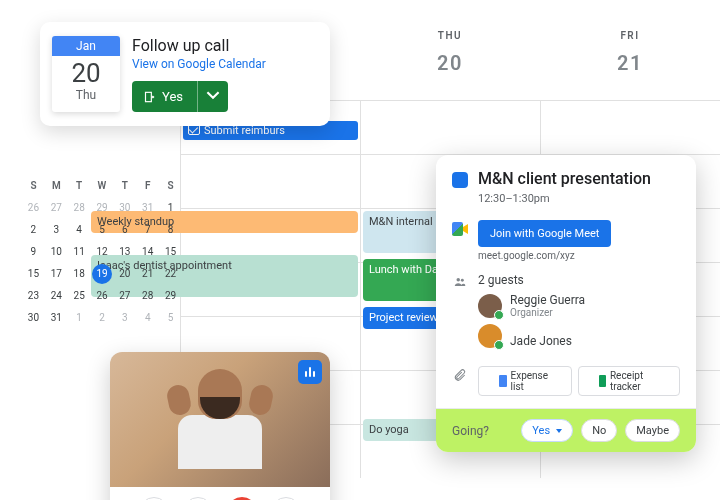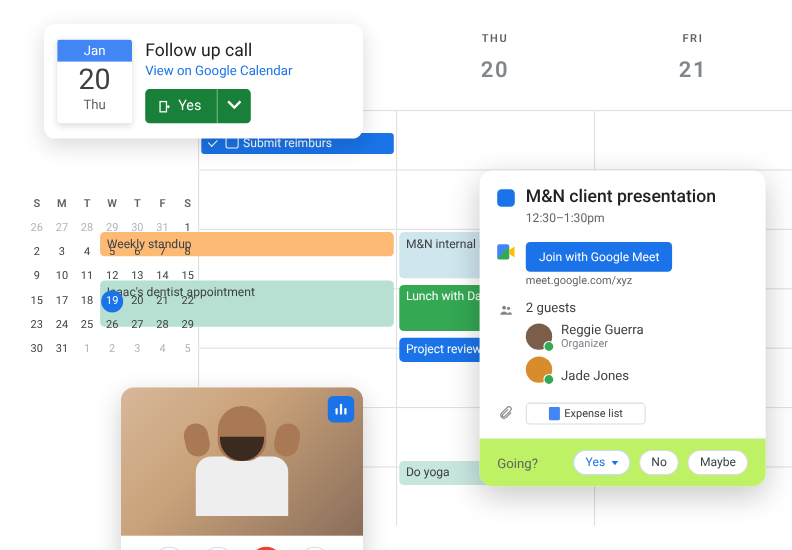--- a/index.html
+++ b/index.html
@@ -11,21 +11,21 @@
 .days{display:flex}
 .day{flex:1;text-align:center;font-size:10px;letter-spacing:1.5px;color:#5f6368;font-weight:600}
 .day.selected .dow{color:#1a73e8}
 .day .num{font-size:20px;color:#80868b;margin-top:4px;display:inline-block;width:36px;height:36px;line-height:36px;border-radius:50%}
 .day.selected .num{background:#1a73e8;color:#fff}
 .rows{position:absolute;left:0;right:0;top:70px;bottom:0}
 .row{height:54px;border-top:1px solid #e0e0e0;display:flex}
 .cell{flex:1;border-left:1px solid #e0e0e0;position:relative}
 .chip{position:absolute;left:2px;right:2px;top:2px;border-radius:4px;padding:4px 6px;font-size:11px;line-height:1.25;color:#3c4043;overflow:hidden}
 .chip.blue{background:#fdba74}
-.chip.bluebar{background:#1a73e8;color:#fff;border-radius:3px;padding:2px 22px;font-size:11px}
+.chip.bluebar{background:#1a73e8;color:#fff;border-radius:3px;padding:2px 5px;font-size:11px}
 .chip.teal{background:#c8e6e0}
 .chip.mint{background:#b8e0d2}
 .chip.sky{background:#cfe6ef}
 .chip.green{background:#34a853;color:#fff}
 .chip.greendark{background:#188038;color:#fff}
 .chip.bluefill{background:#1a73e8;color:#fff}
 .chip.check::before{content:"";display:inline-block;width:10px;height:10px;border:1.5px solid #fff;border-radius:2px;margin-right:4px;vertical-align:-1px;position:relative}
 .chip.check::after{content:"";position:absolute;left:8px;top:4px;width:4px;height:7px;border:solid #fff;border-width:0 1.5px 1.5px 0;transform:rotate(45deg)}
 
 
@@ -429,20 +429,24 @@
       <div class="ico">
           <svg viewBox="0 0 24 24" width="14" height="14" fill="none" stroke="#80868b" stroke-width="1.8">
             <path d="M20 12l-8 8a5 5 0 01-7-7l9-9a3.5 3.5 0 015 5l-9 9a2 2 0 01-3-3l8-8"></path>
           </svg>
         </div>
       <div class="attach" id="files">
           <div class="file">
             <div class="fb" style="background:#4285f4"></div>
             <span>Expense list</span>
           </div>
+          <div class="file">
+            <div class="fb" style="background:#0f9d58"></div>
+            <span>Receipt tracker</span>
+          </div>
         </div>
     </div>
     <div class="going">
       <div class="lbl">Going?</div>
       <div class="opt sel">Yes</div>
       <div class="opt">No</div>
       <div class="opt">Maybe</div>
     </div>
   </div>
 

